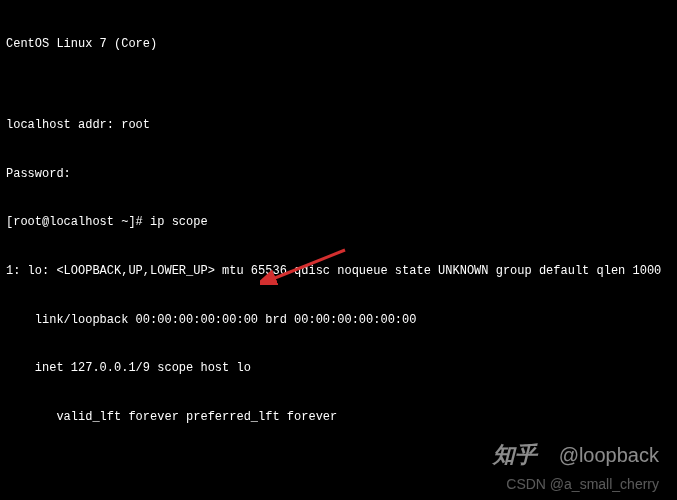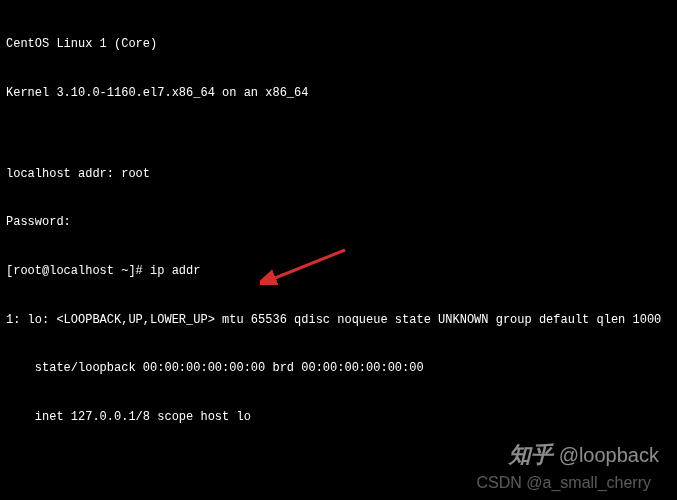--- a/index.html
+++ b/index.html
@@ -36,49 +36,49 @@
     }
     .watermark-zhihu {
       position: absolute;
       right: 18px;
       bottom: 30px;
       color: rgba(255,255,255,0.55);
       font-family: sans-serif;
       font-size: 20px;
       display: flex;
       align-items: center;
-      gap: 6px;
+      gap: 22px;
     }
     .watermark-zhihu .zh {
       font-weight: bold;
       font-style: italic;
       font-size: 22px;
     }
     .watermark-csdn {
       position: absolute;
-      right: 26px;
+      right: 18px;
       bottom: 6px;
       color: rgba(255,255,255,0.35);
       font-family: sans-serif;
-      font-size: 16px;
+      font-size: 14px;
     }
   </style>
 </head>
 <body>
 
 <div class="terminal">
-  <span class="line">CentOS Linux 1 (Core)</span>
-  <span class="line">Kernel 3.10.0-1160.el7.x86_64 on an x86_64</span>
+  <span class="line">CentOS Linux 7 (Core)</span>
   <span class="line"></span>
   <span class="line">localhost addr: root</span>
   <span class="line">Password:</span>
-  <span class="line">[root@localhost ~]# ip addr</span>
+  <span class="line">[root@localhost ~]# ip scope</span>
   <span class="line">1: lo: &lt;LOOPBACK,UP,LOWER_UP&gt; mtu 65536 qdisc noqueue state UNKNOWN group default qlen 1000</span>
-  <span class="line">    state/loopback 00:00:00:00:00:00 brd 00:00:00:00:00:00</span>
-  <span class="line">    inet 127.0.0.1/8 scope host lo</span>
+  <span class="line">    link/loopback 00:00:00:00:00:00 brd 00:00:00:00:00:00</span>
+  <span class="line">    inet 127.0.0.1/9 scope host lo</span>
+  <span class="line">       valid_lft forever preferred_lft forever</span>
   
   
   
   
   
   
   
   
   
   

